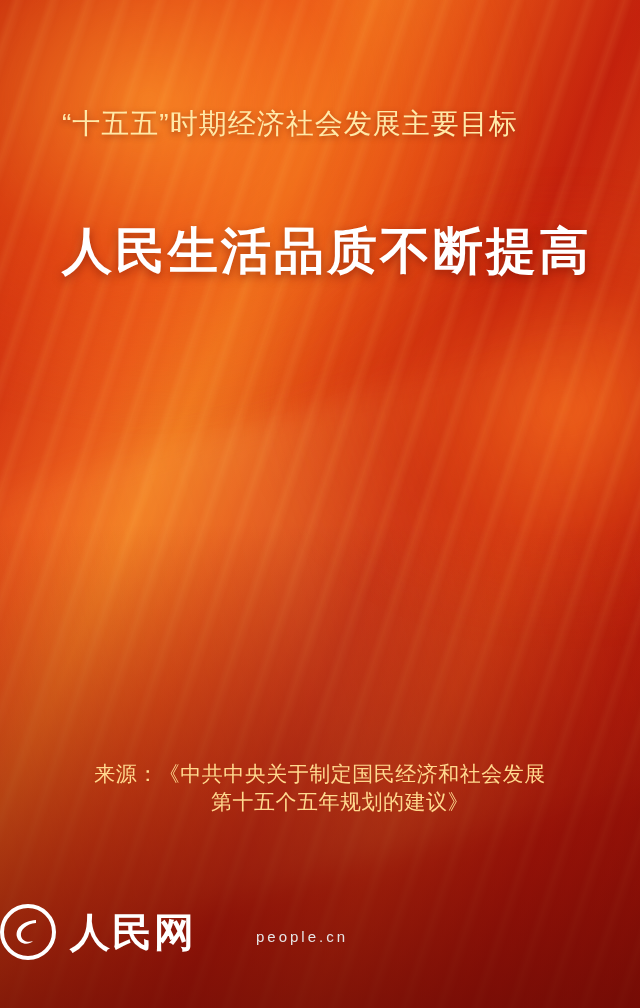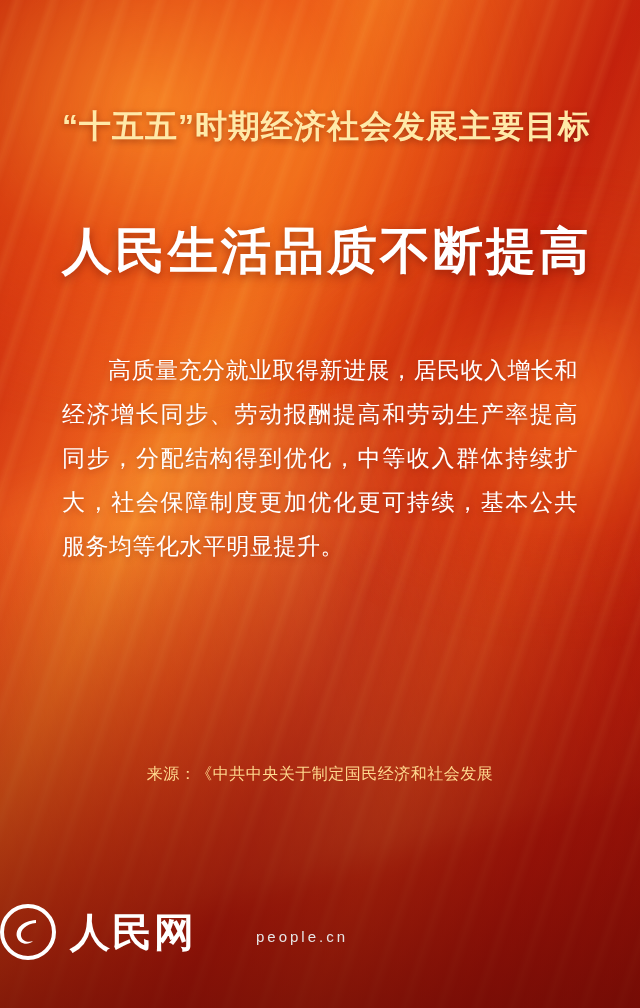--- a/index.html
+++ b/index.html
@@ -100,22 +100,22 @@
 
   .content {
     position: absolute;
     inset: 0;
   }
 
   .kicker {
     position: absolute;
     left: 62px;
     top: 105px;
-    font-size: 32px;
-    font-weight: bold;
+    font-size: 28px;
+    font-weight: normal;
     letter-spacing: 1px;
     color: #ffe9a8;
     text-shadow: 0 2px 6px rgba(90,10,0,0.45);
     white-space: nowrap;
   }
 
   .headline {
     position: absolute;
     left: 62px;
     top: 218px;
@@ -142,21 +142,21 @@
     text-shadow: 0 2px 6px rgba(100,12,0,0.35);
   }
 
   .source {
     position: absolute;
     left: 0;
     right: 0;
     top: 760px;
     text-align: center;
     color: #ffd98f;
-    font-size: 16px;
+    font-size: 21px;
     line-height: 28px;
     letter-spacing: 0.5px;
   }
   .source .line2 {
     display: block;
     padding-left: 40px;
   }
 
   .logo {
     position: absolute;
@@ -201,24 +201,24 @@
   <div class="bg-glow-mid"></div>
   <div class="bg-diag-light"></div>
   <div class="bg-streaks"></div>
   <div class="bg-dark-bottom"></div>
 
   <div class="content">
     <div class="kicker">“十五五”时期经济社会发展主要目标</div>
 
     <div class="headline">人民生活品质不断提高</div>
 
-    <div class="body-text">高质量充分就业取得新进展，居民收入增长和经济增长同步、劳动报酬提高和劳动生产率提高同步，分配结构得到优化，中等收入群体持续扩大，社会保障制度更加优化更可持续，基本公共服务均等化水平明显提升。</div>
 
     <div class="source">
       <span class="line1">来源：《中共中央关于制定国民经济和社会发展</span>
+      <span class="line2">第十五个五年规划的建议》</span>
     </div>
 
     <div class="logo">
       <div class="logo-row">
         <span class="logo-mark">
           <svg viewBox="0 0 56 56" width="56" height="56" aria-hidden="true">
             <circle cx="28" cy="28" r="26" fill="none" stroke="#ffffff" stroke-width="4"></circle>
             <path d="M36 16 C22 17, 15 25, 17 33 C19 40, 28 42, 33 37 C28 39, 22 37, 21 32 C20 26, 26 20, 36 19 Z" fill="#ffffff"></path>
           </svg>
         </span>

